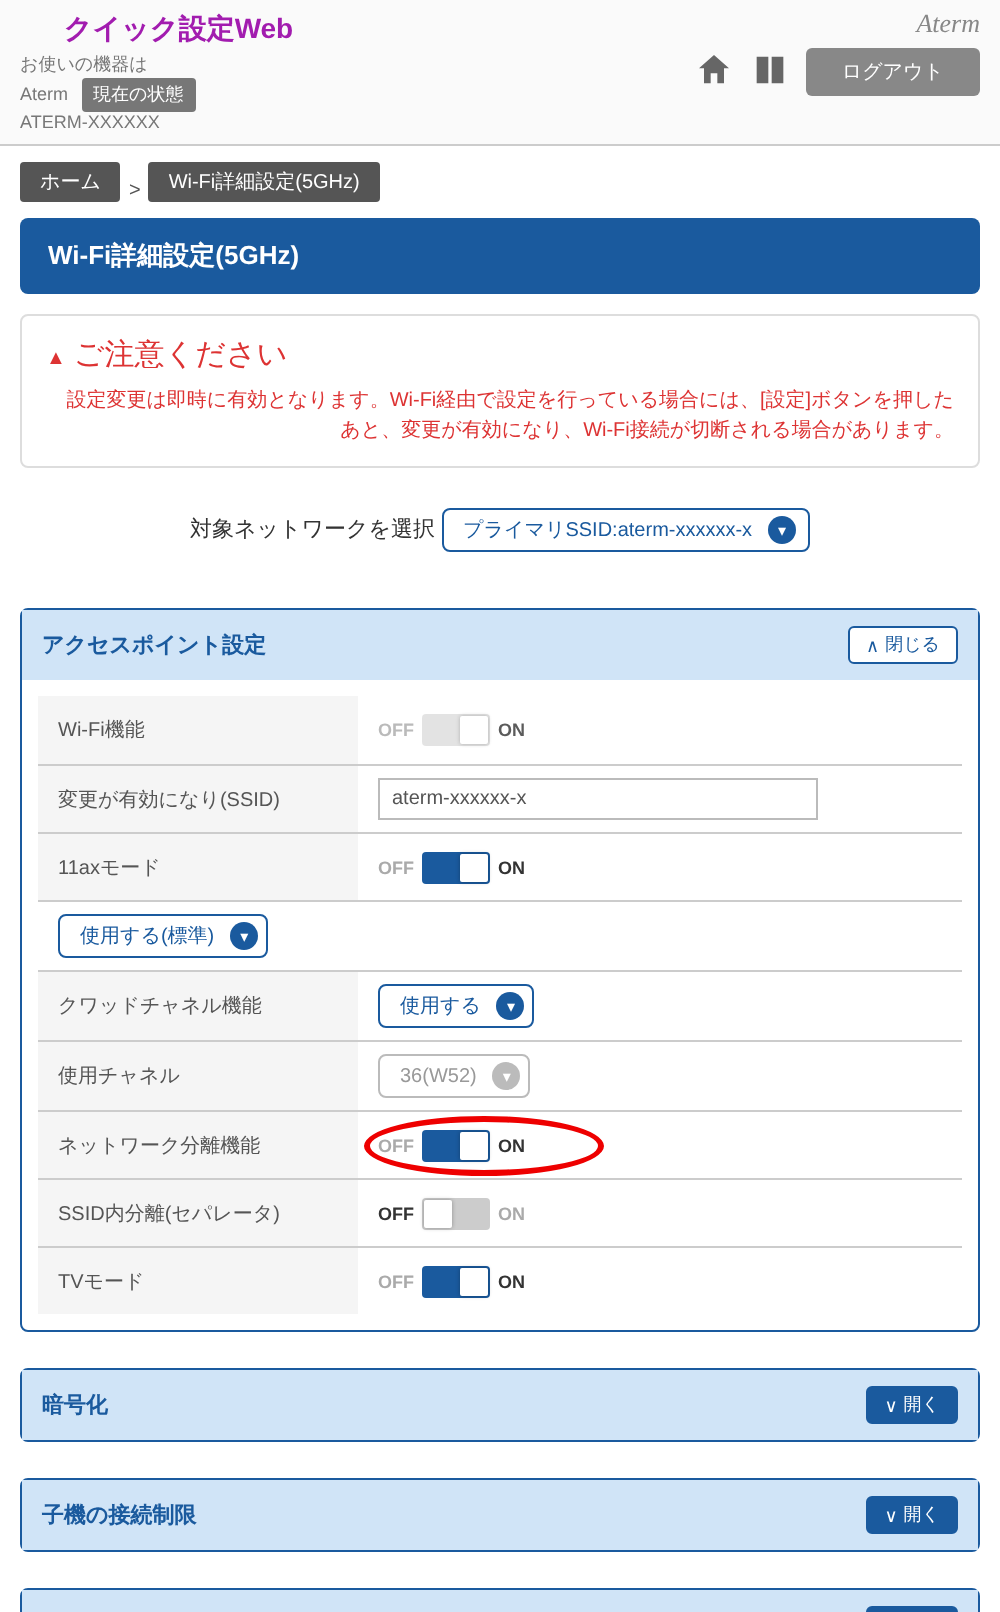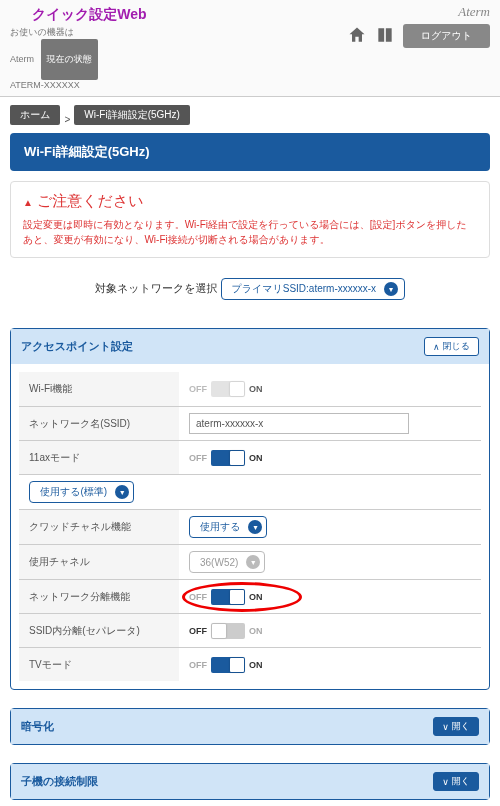--- a/index.html
+++ b/index.html
@@ -3,39 +3,39 @@
 <meta charset="utf-8">
 <style>
 * { margin: 0; padding: 0; box-sizing: border-box; font-family: "Hiragino Kaku Gothic Pro", "Meiryo", sans-serif; }
 body { background: #f0f0f0; font-size: 11px; color: #333; }
 .container { width: 500px; margin: 0 auto; background: #fff; }
 
 
 .header { background: #fafafa; border-bottom: 1px solid #ccc; padding: 6px 10px; position: relative; }
 .header .title { font-size: 14px; font-weight: bold; color: #a21caf; margin-left: 22px; }
 .header .sub { font-size: 9px; color: #777; margin-top: 2px; }
-.header .sub .status-btn { display: inline-block; background: #777; color: #fff; font-size: 9px; padding: 14px 6px; border-radius: 2px; margin-left: 4px; }
+.header .sub .status-btn { display: inline-block; background: #777; color: #fff; font-size: 9px; padding: 2px 6px; border-radius: 2px; margin-left: 4px; }
 .header .brand { position: absolute; right: 10px; top: 4px; font-style: italic; font-size: 13px; color: #888; font-family: Georgia, serif; }
 .header .icons { position: absolute; right: 10px; top: 24px; display: flex; align-items: center; gap: 8px; }
 .header .icons svg { width: 20px; height: 20px; fill: #666; }
 .logout-btn { background: #888; color: #fff; font-size: 10px; padding: 5px 18px; border-radius: 3px; border: none; cursor: pointer; }
 
 
 .crumbs { padding: 8px 10px; display: flex; align-items: flex-end; gap: 4px; }
 .crumb { background: #555; color: #fff; font-size: 10px; padding: 3px 10px; border-radius: 2px; }
 .crumb-sep { color: #555; font-size: 10px; }
 
 
 .page-title { background: #1a5a9e; color: #fff; font-size: 13px; font-weight: bold; padding: 10px 14px; margin: 0 10px; border-radius: 4px; }
 
 
 .notice { border: 1px solid #ddd; border-radius: 4px; margin: 10px; padding: 10px 12px; background: #fff; }
 .notice .warn { color: #d33; font-weight: normal; font-size: 15px; }
 .notice .warn::before { content: "▲"; margin-right: 4px; font-size: 10px; }
-.notice p { color: #d33; font-size: 10px; margin-top: 6px; line-height: 1.5; }
+.notice p { color: #d33; font-size: 10px; margin-top: 6px; line-height: 1.5; text-align: right; }
 
 
 .netsel { text-align: center; padding: 10px; font-size: 11px; }
 .netsel-btn { display: inline-flex; align-items: center; border: 1px solid #1a5a9e; border-radius: 4px; padding: 3px 6px 3px 10px; color: #1a5a9e; font-size: 10px; background: #fff; cursor: pointer; }
 .netsel-btn .chev { background: #1a5a9e; color: #fff; width: 14px; height: 14px; border-radius: 50%; display: inline-flex; align-items: center; justify-content: center; margin-left: 8px; font-size: 8px; }
 
 
 .panel { border: 1px solid #1a5a9e; border-radius: 4px; margin: 18px 10px; }
 .panel-head { background: #d0e4f7; padding: 8px 10px; display: flex; justify-content: space-between; align-items: center; }
 .panel-head .ptitle { color: #1a5a9e; font-weight: bold; font-size: 11px; }
@@ -141,21 +141,21 @@
             <span class="lbl off">OFF</span>
               <span class="sw-track">
                 <span class="sw-knob"></span>
               </span>
               <span class="lbl on">ON</span>
           </span>
         </div>
       </div>
 
       <div class="row">
-        <div class="label">ネットワーク名(SSID)</div>
+        <div class="label">変更が有効になり(SSID)</div>
         <div class="control">
             <input class="txt" value="aterm-xxxxxx-x" style="">
           </div>
       </div>
 
       <div class="row">
         <div class="label">11axモード</div>
         <div class="control">
           <span class="switch on">
             <span class="lbl off">OFF</span>

